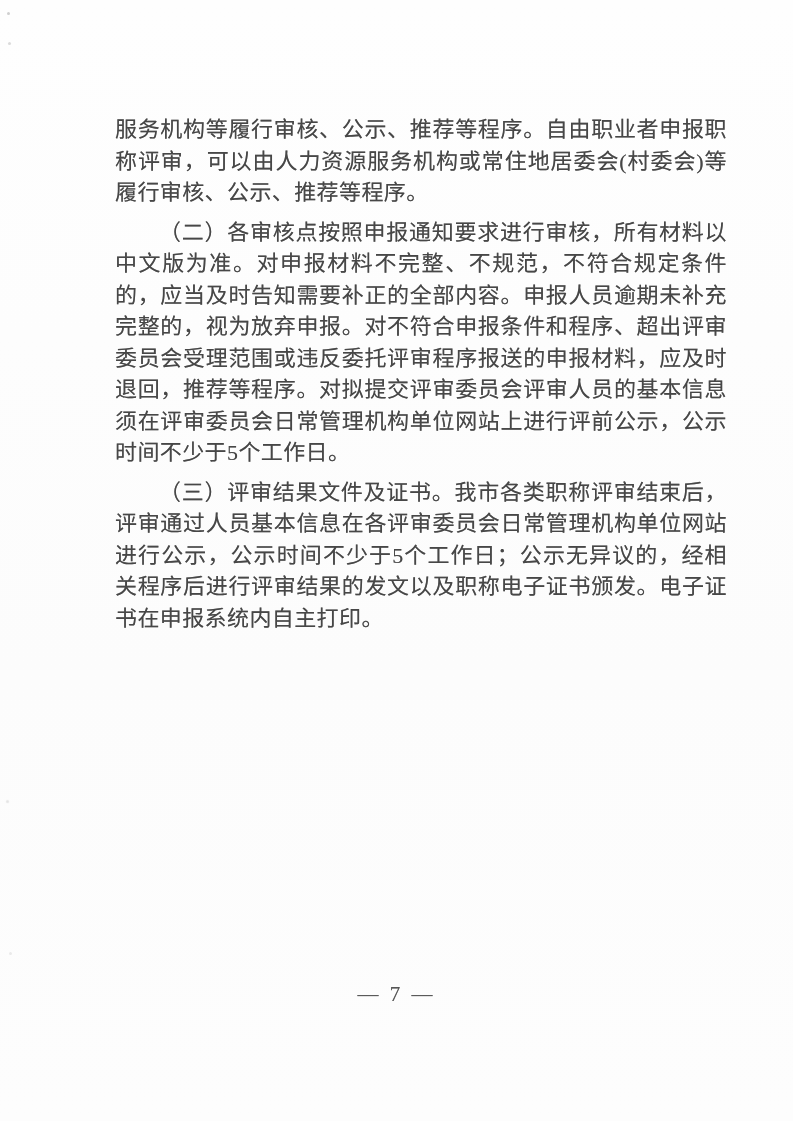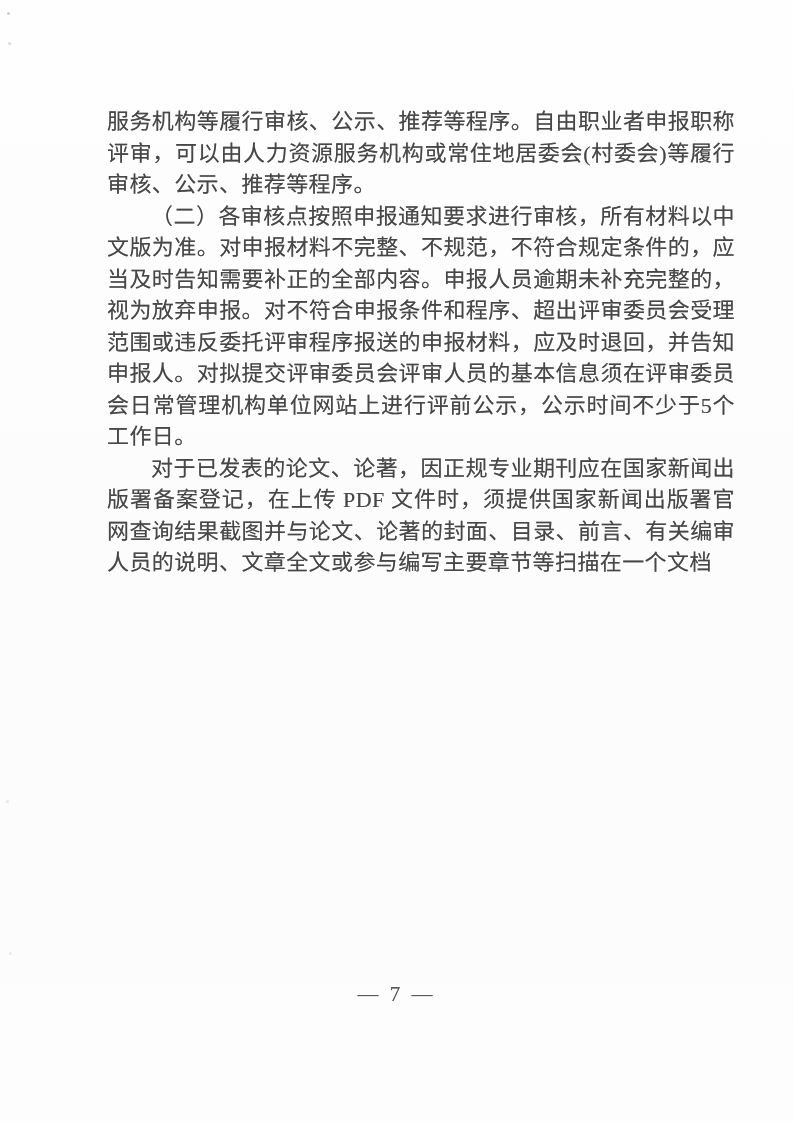--- a/index.html
+++ b/index.html
@@ -26,21 +26,21 @@
     width: 628px;
     color: #474747;
     font-size: 22px;
     line-height: 31.5px;
     letter-spacing: 0.4px;
     text-align: justify;
     text-justify: inter-ideograph;
     text-shadow: 0 0 0.5px rgba(80,80,80,0.55);
   }
   .text-block p {
-    margin: 0;
+    margin: 8px;
     text-indent: 2em;
   }
   .text-block p.continued {
     text-indent: 0;
   }
   .page-footer {
     position: absolute;
     top: 982px;
     left: 0;
     width: 793px;
@@ -67,19 +67,19 @@
 </style>
 </head>
 <body>
 
 <div class="page">
 
   <span class="scan-specks"></span>
 
   <div class="text-block">
     <p class="continued">服务机构等履行审核、公示、推荐等程序。自由职业者申报职称评审，可以由人力资源服务机构或常住地居委会(村委会)等履行审核、公示、推荐等程序。</p>
-    <p>（二）各审核点按照申报通知要求进行审核，所有材料以中文版为准。对申报材料不完整、不规范，不符合规定条件的，应当及时告知需要补正的全部内容。申报人员逾期未补充完整的，视为放弃申报。对不符合申报条件和程序、超出评审委员会受理范围或违反委托评审程序报送的申报材料，应及时退回，并告知申报人。对拟提交评审委员会评审人员的基本信息须在评审委员会日常管理机构单位网站上进行评前公示，公示时间不少于5个工作日。</p>
-    <p>对于已发表的论文、论著，因正规专业期刊应在国家新闻出版署备案登记，在上传 PDF 文件时，须提供国家新闻出版署官网查询结果截图并与论文、论著的封面、目录、前言、有关编审人员的说明、文章全文或参与编写主要章节等扫描在一个文档</p>
+    <p>（二）各审核点按照申报通知要求进行审核，所有材料以中文版为准。对申报材料不完整、不规范，不符合规定条件的，应当及时告知需要补正的全部内容。申报人员逾期未补充完整的，视为放弃申报。对不符合申报条件和程序、超出评审委员会受理范围或违反委托评审程序报送的申报材料，应及时退回，推荐等程序。对拟提交评审委员会评审人员的基本信息须在评审委员会日常管理机构单位网站上进行评前公示，公示时间不少于5个工作日。</p>
+    <p>（三）评审结果文件及证书。我市各类职称评审结束后，评审通过人员基本信息在各评审委员会日常管理机构单位网站进行公示，公示时间不少于5个工作日；公示无异议的，经相关程序后进行评审结果的发文以及职称电子证书颁发。电子证书在申报系统内自主打印。</p>
   </div>
 
   <div class="page-footer">— 7 —</div>
 
 </div>
 
 </body></html>

